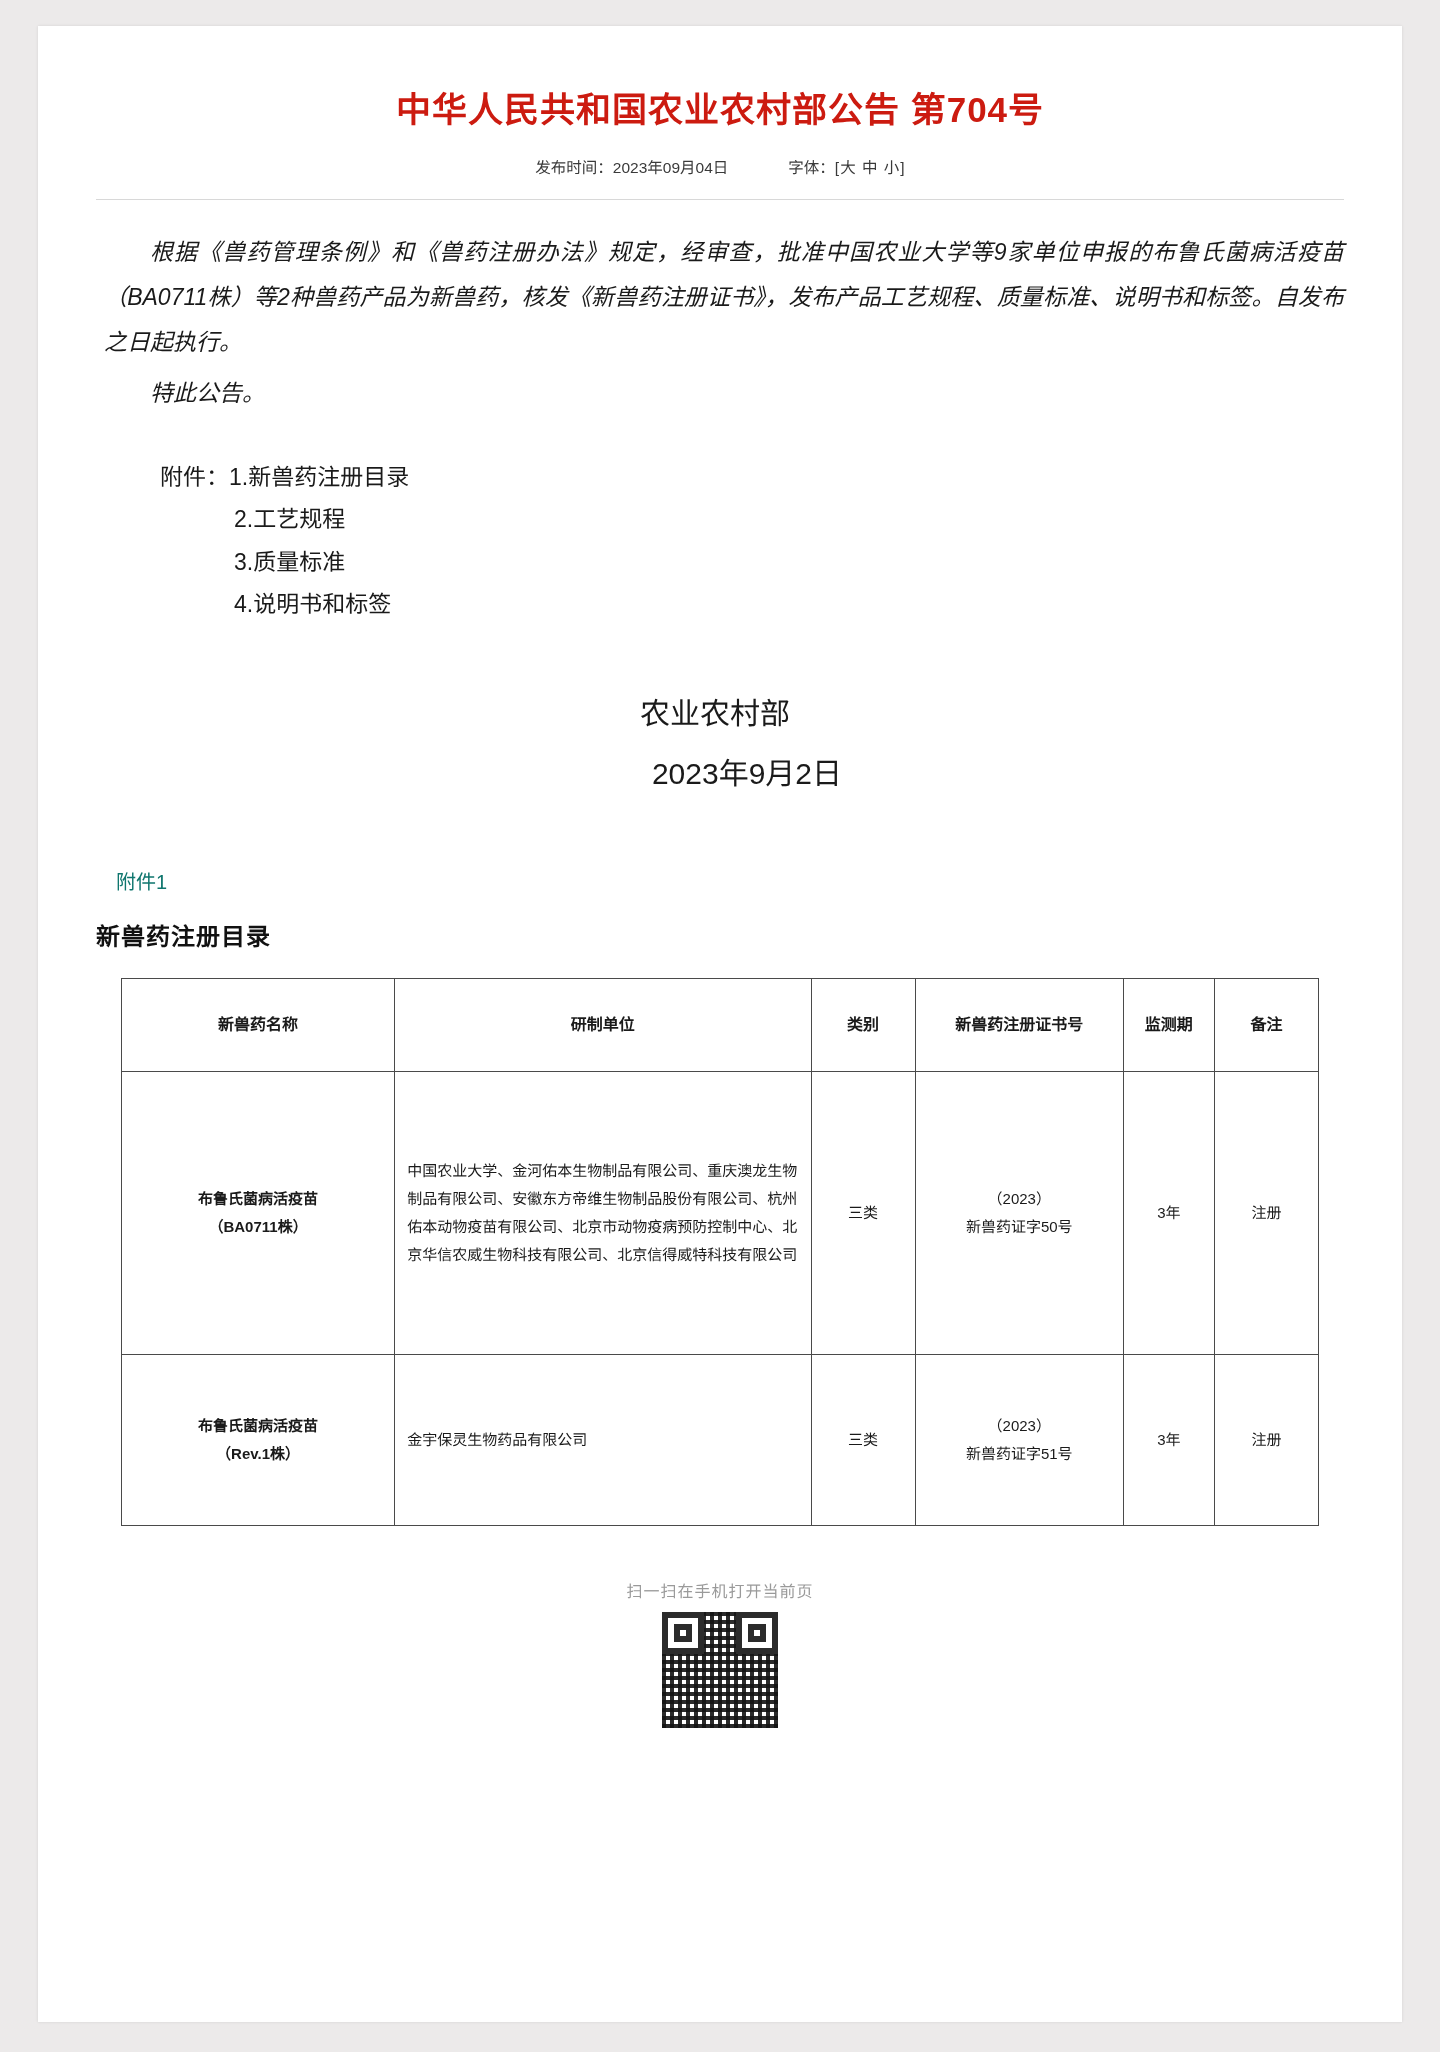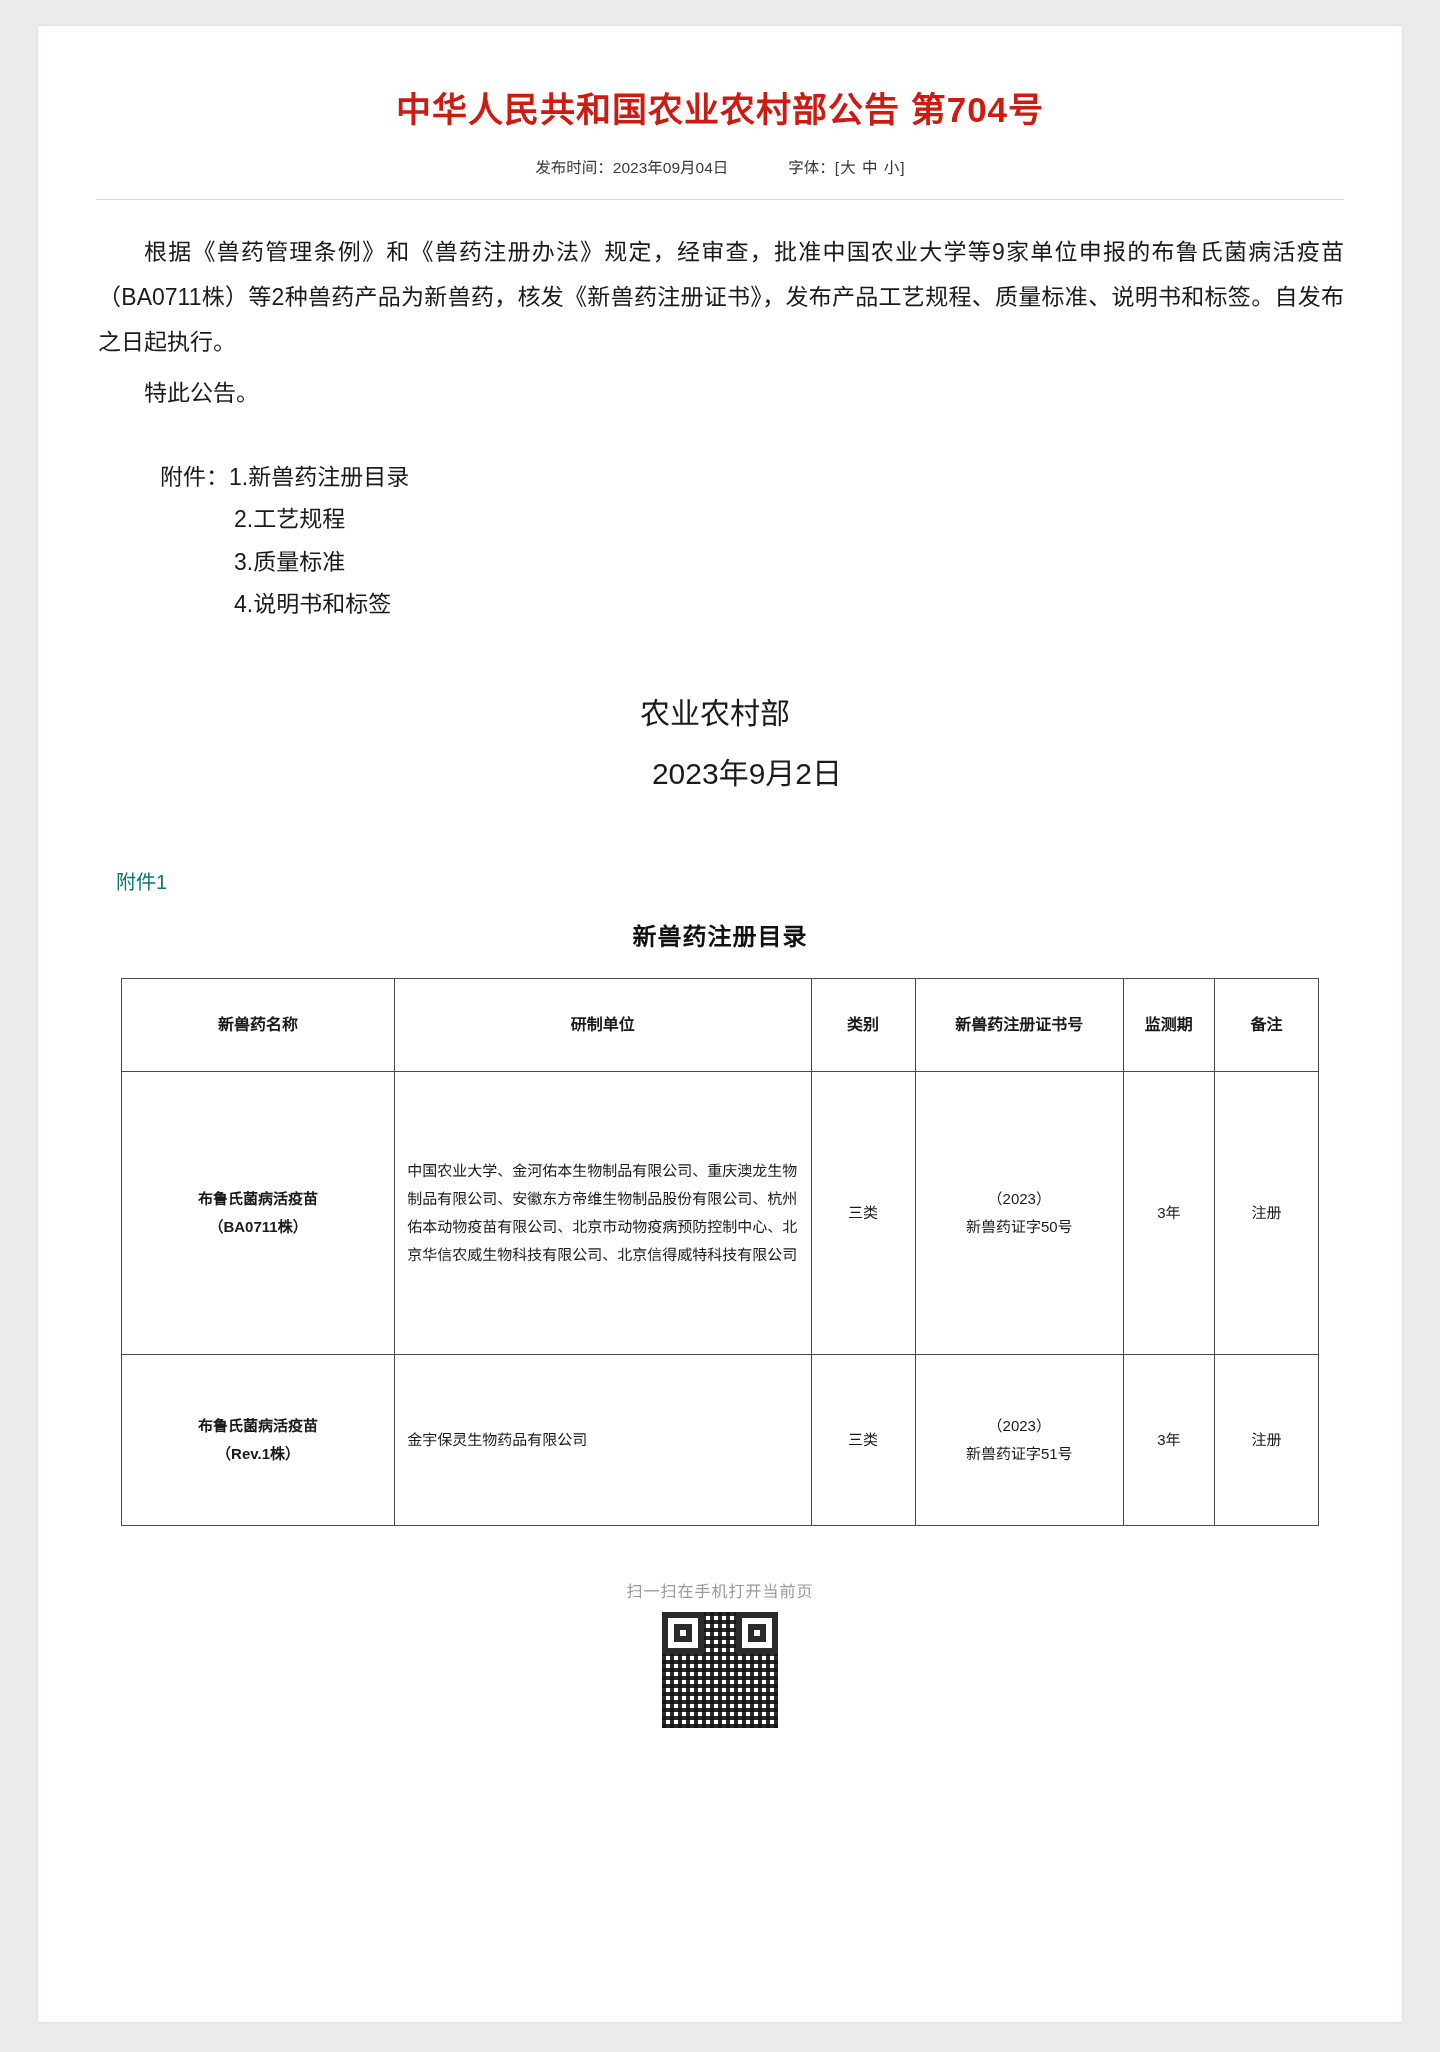--- a/index.html
+++ b/index.html
@@ -56,22 +56,23 @@
   }
   .body-text {
     margin-top: 30px;
     font-size: 23px;
     line-height: 1.95;
     color: #1a1a1a;
     text-align: justify;
     font-family: "Liberation Sans", sans-serif;
   }
   .body-text p {
-    margin: 0 0 6px 2px;
+    margin: 0 0 6px 8px;
     text-indent: 2em;
+    font-style: italic;
   }
   .attach-list {
     margin-top: 40px;
     font-size: 23px;
     line-height: 1.85;
     color: #1a1a1a;
     padding-left: 64px;
   }
   .attach-list .first-line { text-indent: 0; }
   .attach-list .indent { padding-left: 74px; }
@@ -85,21 +86,20 @@
   .signature .sig-name { padding-right: 10px; }
   .signature .sig-date { padding-left: 54px; }
   .attachment-label {
     margin-top: 62px;
     font-size: 20px;
     color: #0f766e;
     padding-left: 20px;
   }
   .attachment-title {
     margin-top: 22px;
-    text-align: center;
     font-size: 24px;
     font-weight: bold;
     color: #111;
     letter-spacing: 1px;
   }
   table.reg-table {
     margin: 26px auto 0 auto;
     border-collapse: collapse;
     width: 96%;
     font-size: 15px;

